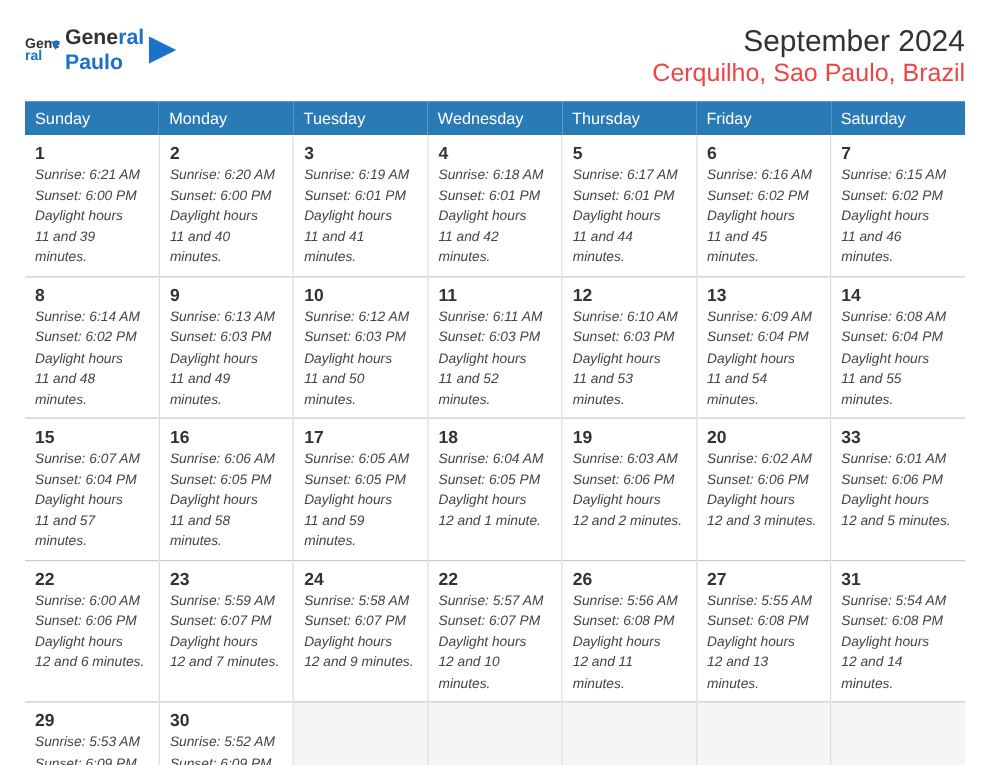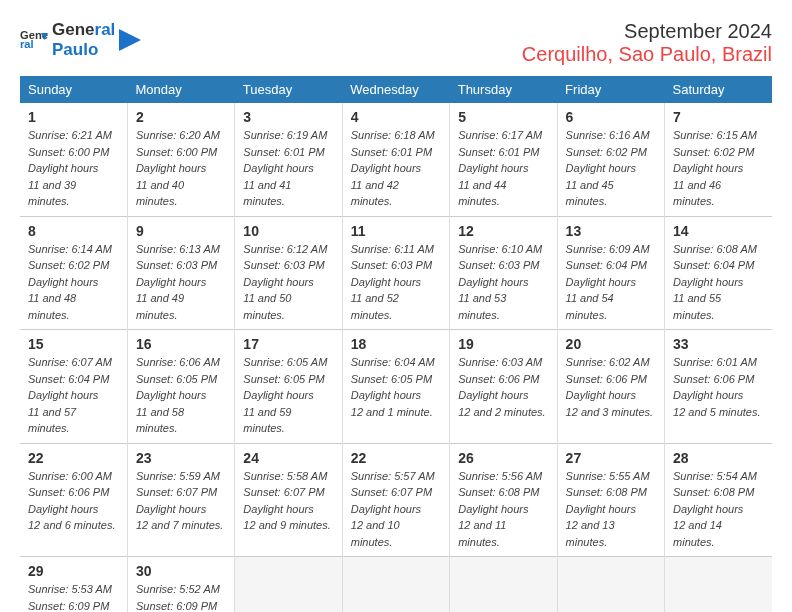--- a/index.html
+++ b/index.html
@@ -22,21 +22,21 @@
       gap: 4px;
     }
     .logo-icon {
       width: 28px;
       height: 28px;
     }
     .title-block {
       text-align: right;
     }
     .month-title {
-      font-size: 20px;
+      font-size: 24px;
       font-weight: normal;
       color: #333;
     }
     .location {
       font-size: 20px;
       color: #ef4444;
     }
     table {
       width: 100%;
       border-collapse: collapse;
@@ -230,21 +230,21 @@
         </td>
         <td>
           <span class="day-num">26</span>
           <div class="day-info">Sunrise: 5:56 AM<br>Sunset: 6:08 PM<br>Daylight hours<br>12 and 11 minutes.</div>
         </td>
         <td>
           <span class="day-num">27</span>
           <div class="day-info">Sunrise: 5:55 AM<br>Sunset: 6:08 PM<br>Daylight hours<br>12 and 13 minutes.</div>
         </td>
         <td>
-          <span class="day-num">28</span>
+          <span class="day-num">31</span>
           <div class="day-info">Sunrise: 5:54 AM<br>Sunset: 6:08 PM<br>Daylight hours<br>12 and 14 minutes.</div>
         </td>
       </tr>
       <tr>
         <td>
           <span class="day-num">29</span>
           <div class="day-info">Sunrise: 5:53 AM<br>Sunset: 6:09 PM<br>Daylight hours<br>12 and 15 minutes.</div>
         </td>
         <td>
           <span class="day-num">30</span>

